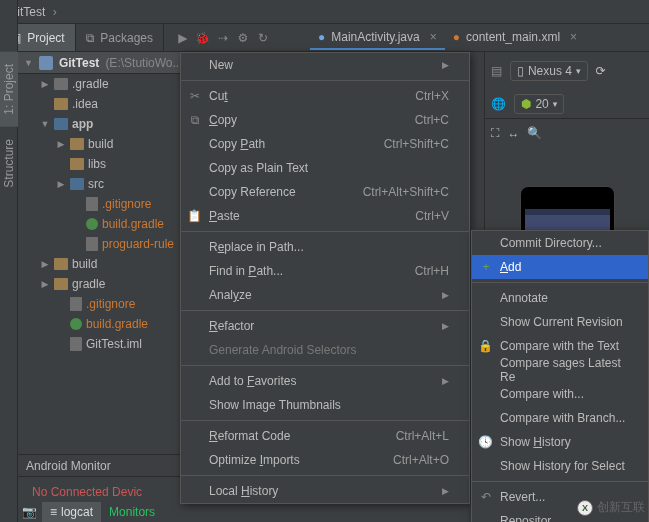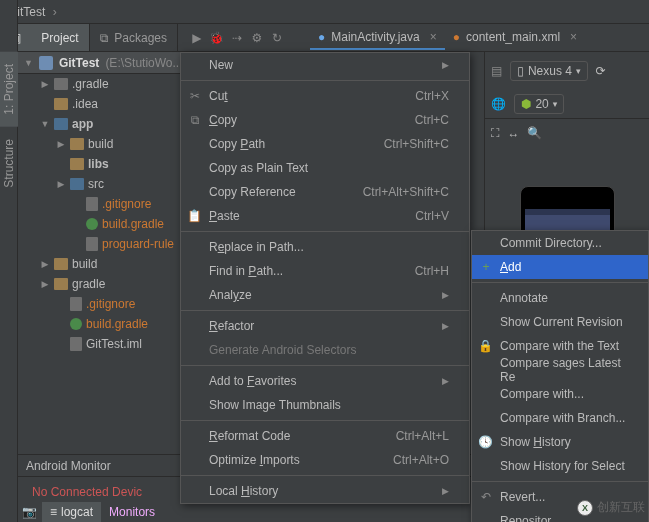--- a/index.html
+++ b/index.html
@@ -3,21 +3,21 @@
 <meta charset="utf-8">
 <style>
 * { margin: 0; padding: 0; box-sizing: border-box; font-family: "Segoe UI", Arial, sans-serif; font-size: 12px; }
 body { background: #3c3f41; color: #bbbbbb; width: 649px; height: 522px; overflow: hidden; position: relative; }
 
 .topbar { height: 24px; display: flex; align-items: center; padding: 0 8px; border-bottom: 1px solid #2b2b2b; background: #3c3f41; }
 .topbar .crumb { color: #bbb; }
 .topbar .crumb::after { content: " ›"; color: #888; margin-left: 4px; }
 
 .toolbar2 { height: 28px; display: flex; align-items: center; border-bottom: 1px solid #2b2b2b; }
-.toolbar2 .tab-proj { display: flex; align-items: center; height: 100%; padding: 0 10px; background: #515658; color: #ddd; border-right: 1px solid #2b2b2b; gap: 20px; }
+.toolbar2 .tab-proj { display: flex; align-items: center; height: 100%; padding: 0 10px; background: #515658; color: #ddd; border-right: 1px solid #2b2b2b; gap: 6px; }
 .toolbar2 .tab-pkg { display: flex; align-items: center; height: 100%; padding: 0 10px; color: #999; gap: 6px; }
 .toolbar2 .spacer { flex: 0 0 10px; border-left: 1px solid #2b2b2b; height: 100%; }
 .toolbar2 .tbtn { width: 20px; height: 100%; display: flex; align-items: center; justify-content: center; color: #888; }
 
 .editor-tabs { position: absolute; left: 310px; top: 24px; height: 28px; display: flex; align-items: center; }
 .editor-tabs .etab { display: flex; align-items: center; height: 24px; padding: 0 8px; border-bottom: 2px solid transparent; gap: 6px; color: #bbb; }
 .editor-tabs .etab.active { border-bottom-color: #4a88c7; }
 .editor-tabs .close { color: #888; margin-left: 4px; }
 
 .sidebar { position: absolute; left: 0; top: 0; width: 18px; height: 100%; background: #3c3f41; border-right: 1px solid #2b2b2b; }
@@ -45,21 +45,21 @@
 .right .phone .screen { position: absolute; left: 4px; right: 4px; top: 22px; bottom: 0; background: #fff; }
 .right .phone .ab { height: 20px; background: #3f4a6e; }
 .right .phone .sb { height: 6px; background: #2c3550; }
 .right .phone .txt { font-size: 7px; color: #333; padding: 4px; }
 .right .phone .fab { width: 8px; height: 8px; border-radius: 50%; background: #ef6c8c; position: absolute; right: 6px; bottom: 6px; }
 
 .bottom { position: absolute; left: 18px; right: 165px; bottom: 0; height: 68px; border-top: 1px solid #2b2b2b; }
 .bottom .hdr { height: 22px; display: flex; align-items: center; padding: 0 8px; background: #3c3f41; border-bottom: 1px solid #2b2b2b; }
 .bottom .redtxt { color: #cc5555; padding: 8px 14px; display: block; }
 .bottom .btabs { position: absolute; bottom: 0; height: 20px; display: flex; align-items: center; gap: 0; }
-.bottom .btab { padding: 0 8px; color: #f0abfc; display: flex; align-items: center; gap: 4px; height: 100%; }
+.bottom .btab { padding: 0 8px; color: #22c55e; display: flex; align-items: center; gap: 4px; height: 100%; }
 .bottom .btab.active { background: #515658; color: #ddd; }
 
 .ctx { position: absolute; background: #3c3f41; border: 1px solid #555; box-shadow: 2px 2px 8px rgba(0,0,0,0.5); }
 .ctx .row { height: 24px; display: flex; align-items: center; padding: 0 20px 0 28px; position: relative; color: #bbb; }
 .ctx .row.hl { background: #2f65ca; color: #fff; }
 .ctx .row .ic { position: absolute; left: 6px; width: 16px; text-align: center; color: #888; }
 .ctx .row .sc { margin-left: auto; color: #999; }
 .ctx .row .arr { margin-left: auto; color: #888; font-size: 9px; }
 .ctx .row.hl .sc, .ctx .row.hl .arr, .ctx .row.hl .ic { color: #fff; }
 .ctx .sep { height: 1px; background: #555; margin: 3px 0; }
@@ -134,21 +134,21 @@
       <li style="padding-left: 22px;">
         <span class="arr">▼</span>
         <span class="foldericon blue"></span>
         <span class="reg" style="font-weight:bold">app</span>
       </li>
       <li style="padding-left: 38px;">
         <span class="arr">▶</span>
         <span class="foldericon"></span>
         <span class="reg" style="">build</span>
       </li>
-      <li style="padding-left: 38px; font-weight: bold;">
+      <li style="padding-left: 38px;">
         <span class="arr"></span>
         <span class="foldericon"></span>
         <span class="reg" style="">libs</span>
       </li>
       <li style="padding-left: 38px;">
         <span class="arr">▶</span>
         <span class="foldericon blue"></span>
         <span class="reg" style="">src</span>
       </li>
       <li style="padding-left: 54px;">

